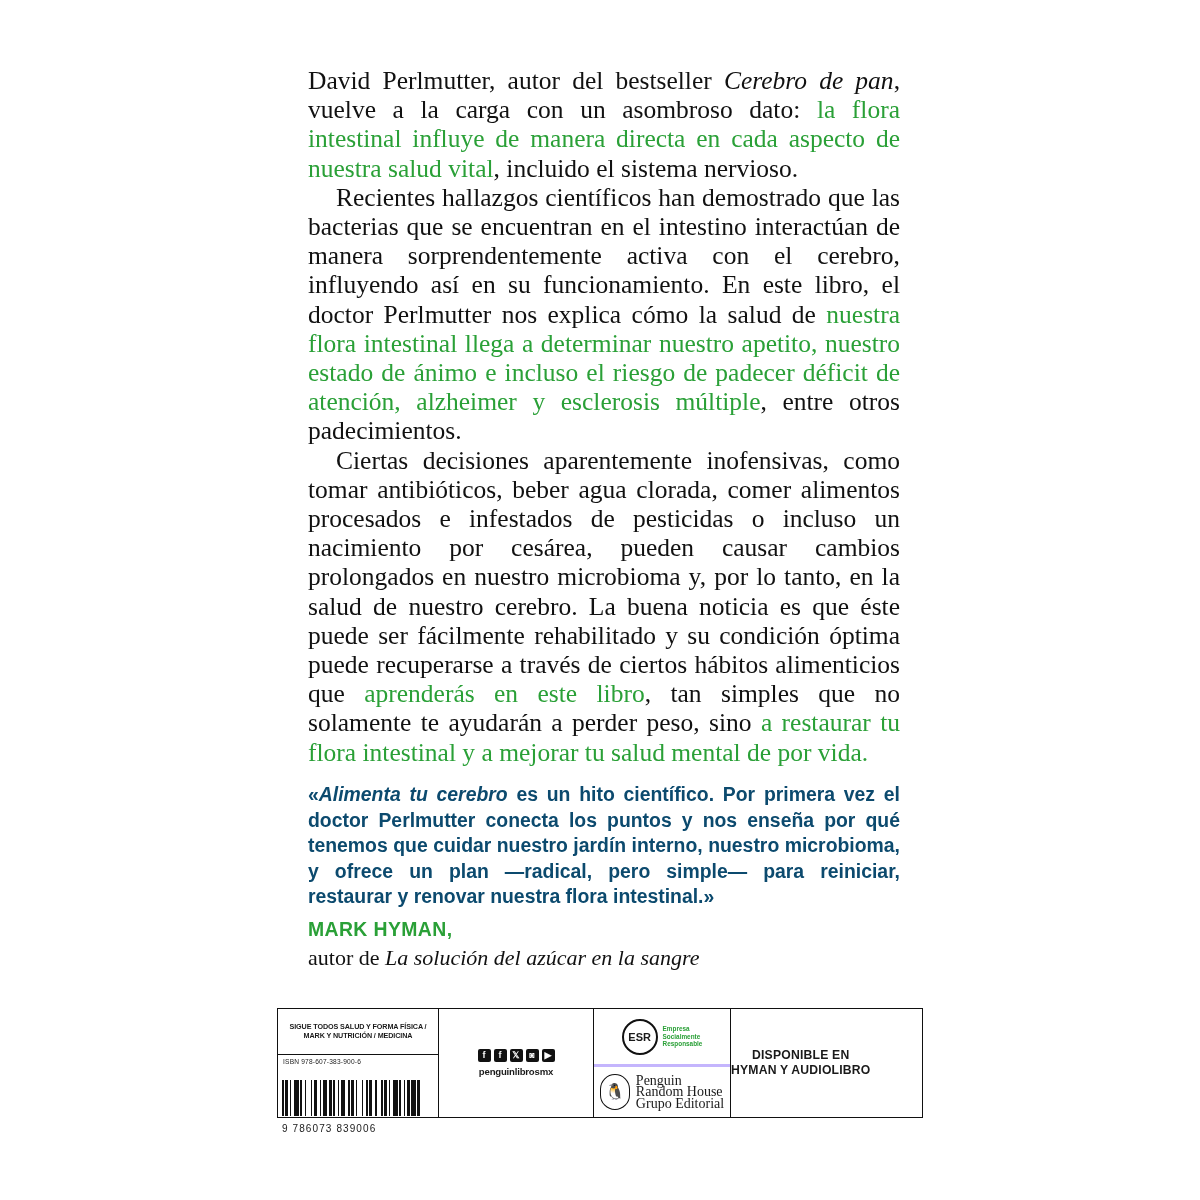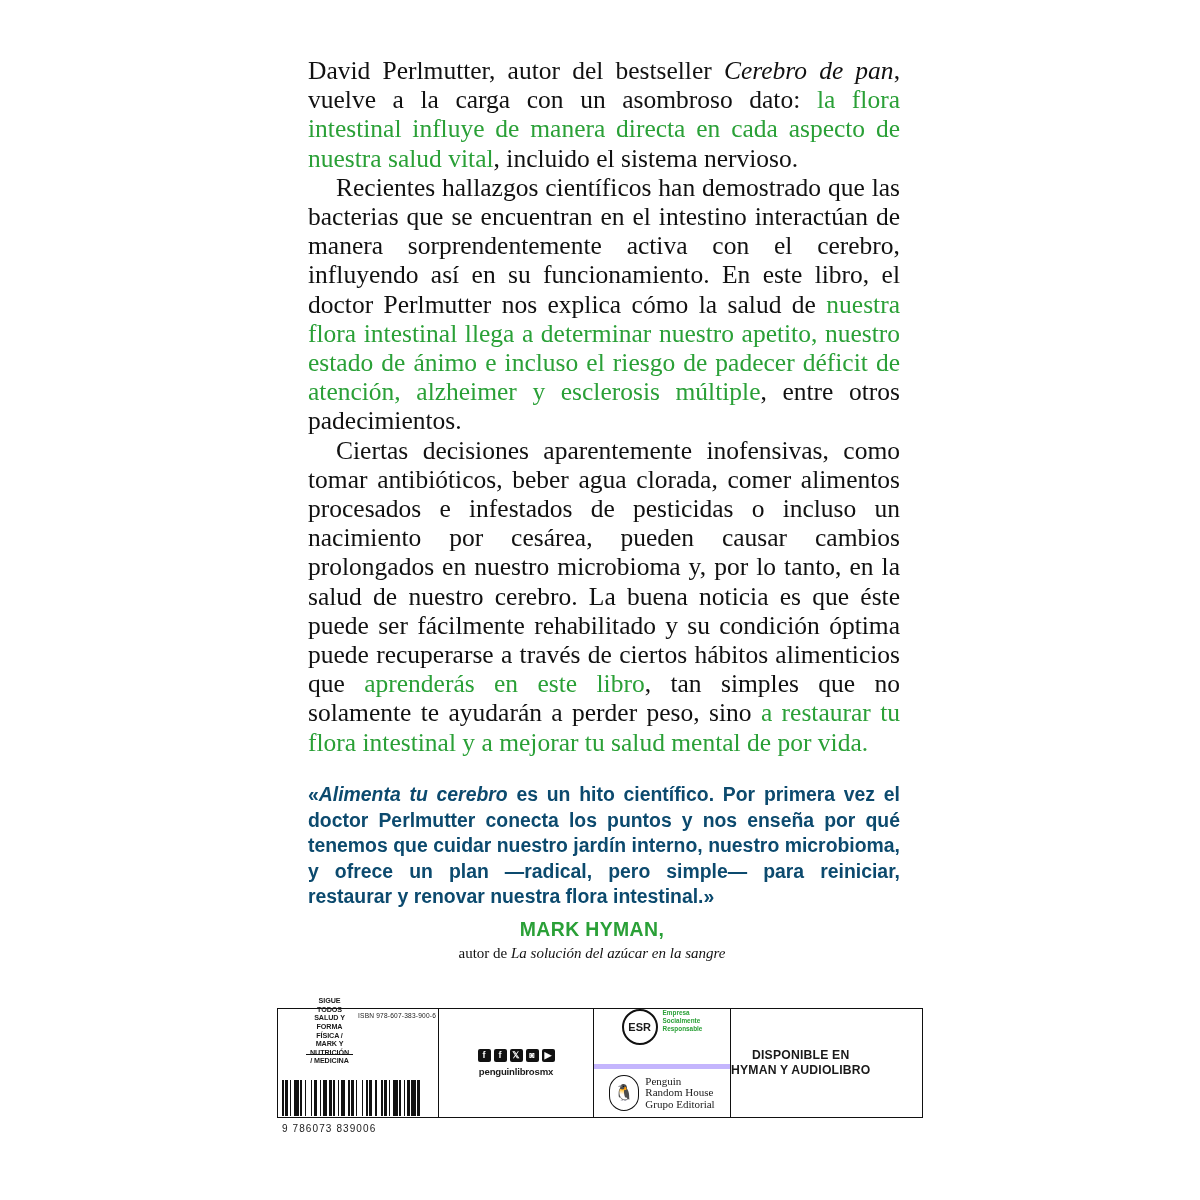--- a/index.html
+++ b/index.html
@@ -16,21 +16,21 @@
   }
   .page {
     position: relative;
     width: 1200px;
     height: 1200px;
     background: #ffffff;
   }
   .blurb {
     position: absolute;
     left: 308px;
-    top: 56px;
+    top: 66px;
     width: 592px;
   }
   .blurb p {
     margin: 0;
     font-family: "Liberation Serif", serif;
     font-size: 25.5px;
     line-height: 29.2px;
     text-align: justify;
     text-justify: inter-word;
     color: #111111;
@@ -54,35 +54,35 @@
     line-height: 25.6px;
     font-weight: bold;
     color: #0c4a6e;
     text-align: justify;
   }
   .quote .ital {
     font-style: italic;
   }
   .attrib {
     position: absolute;
-    left: 296px;
+    left: 308px;
     top: 918px;
     width: 592px;
-    text-align: center;
+    text-align: left;
   }
   .attrib .name {
     font-family: "Liberation Sans", sans-serif;
     font-weight: bold;
     font-size: 19.4px;
     color: #2aa037;
     letter-spacing: 0.4px;
   }
   .attrib .work {
     font-family: "Liberation Serif", serif;
-    font-size: 15px;
+    font-size: 22px;
     color: #111111;
     margin-top: 4px;
   }
   .attrib .work .ital {
     font-style: italic;
   }
 
   
   .footer {
     position: absolute;
@@ -97,21 +97,21 @@
     border: 1px solid #111;
     box-sizing: border-box;
     position: relative;
     background: #fff;
   }
   .fbox + .fbox { border-left: none; }
 
   .box-collection {
     width: 162px;
     display: flex;
-    padding-left: 28px;
+    flex-direction: column;
   }
   .coll-top {
     height: 46px;
     border-bottom: 1px solid #111;
     display: flex;
     align-items: center;
     justify-content: center;
     text-align: center;
     padding: 2px 4px;
     box-sizing: border-box;
@@ -187,23 +187,23 @@
     letter-spacing: -0.2px;
   }
 
   .box-esr {
     width: 137px;
     display: flex;
     flex-direction: column;
   }
   .esr-top {
     height: 55px;
-    border-bottom: 5px solid #c4b5fd;
-    display: flex;
-    align-items: flex-start;
+    border-bottom: 3px solid #c4b5fd;
+    display: flex;
+    align-items: center;
     justify-content: center;
     gap: 5px;
   }
   .esr-circle {
     width: 32px;
     height: 32px;
     border: 2px solid #111;
     border-radius: 50%;
     display: flex;
     align-items: center;
@@ -233,21 +233,21 @@
     border: 1.4px solid #111;
     border-radius: 50% / 42%;
     display: flex;
     align-items: center;
     justify-content: center;
     font-size: 16px;
     line-height: 1;
   }
   .prh-text {
     font-family: "Liberation Serif", serif;
-    font-size: 11px;
+    font-size: 14px;
     line-height: 11.4px;
   }
 
   .box-ebook {
     width: 192px;
     display: flex;
     align-items: center;
     text-align: center;
   }
   .box-ebook span {

